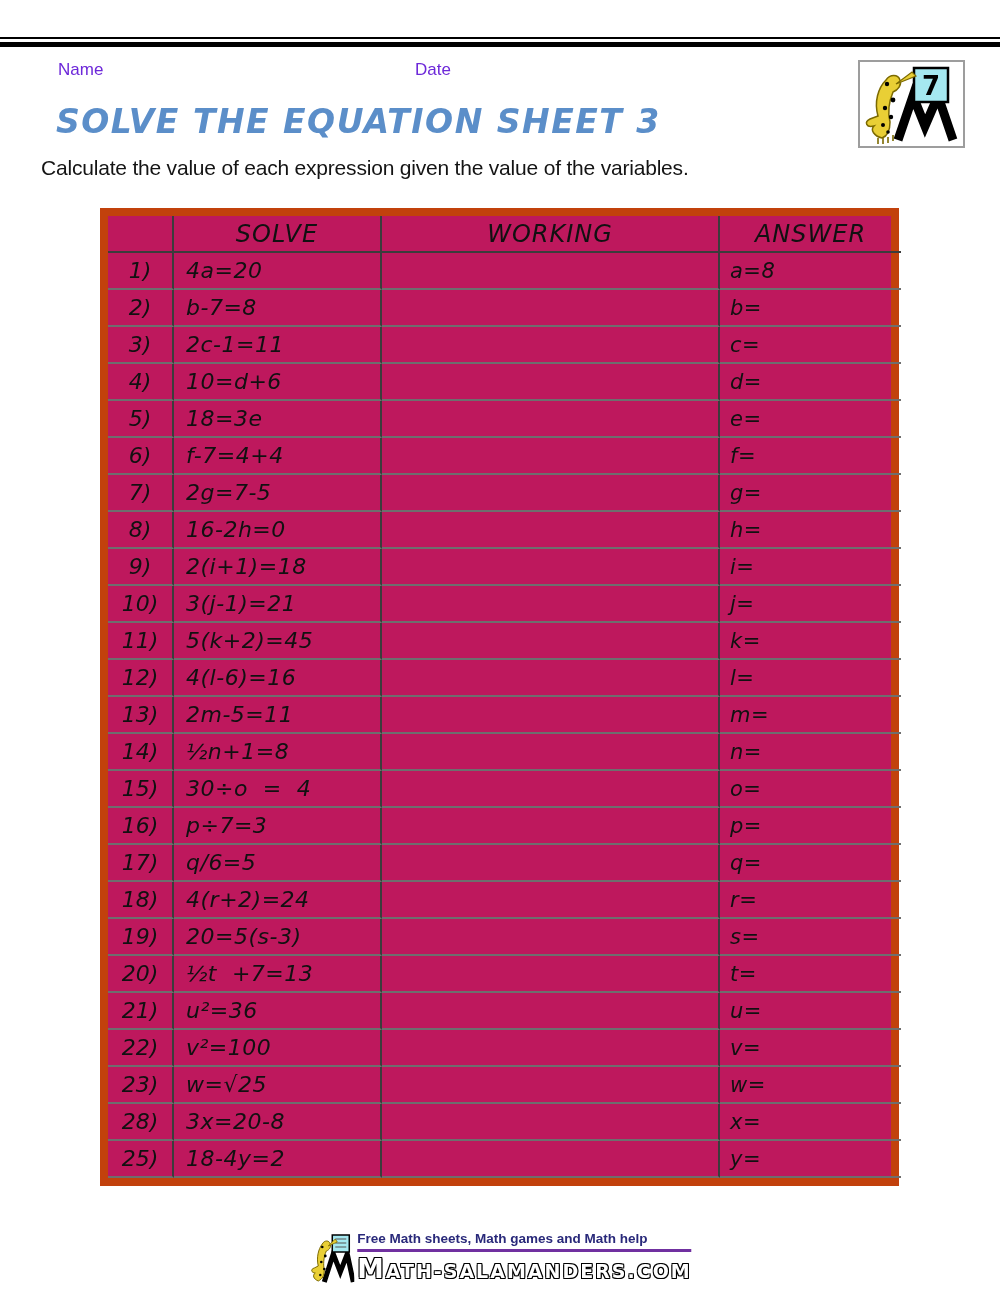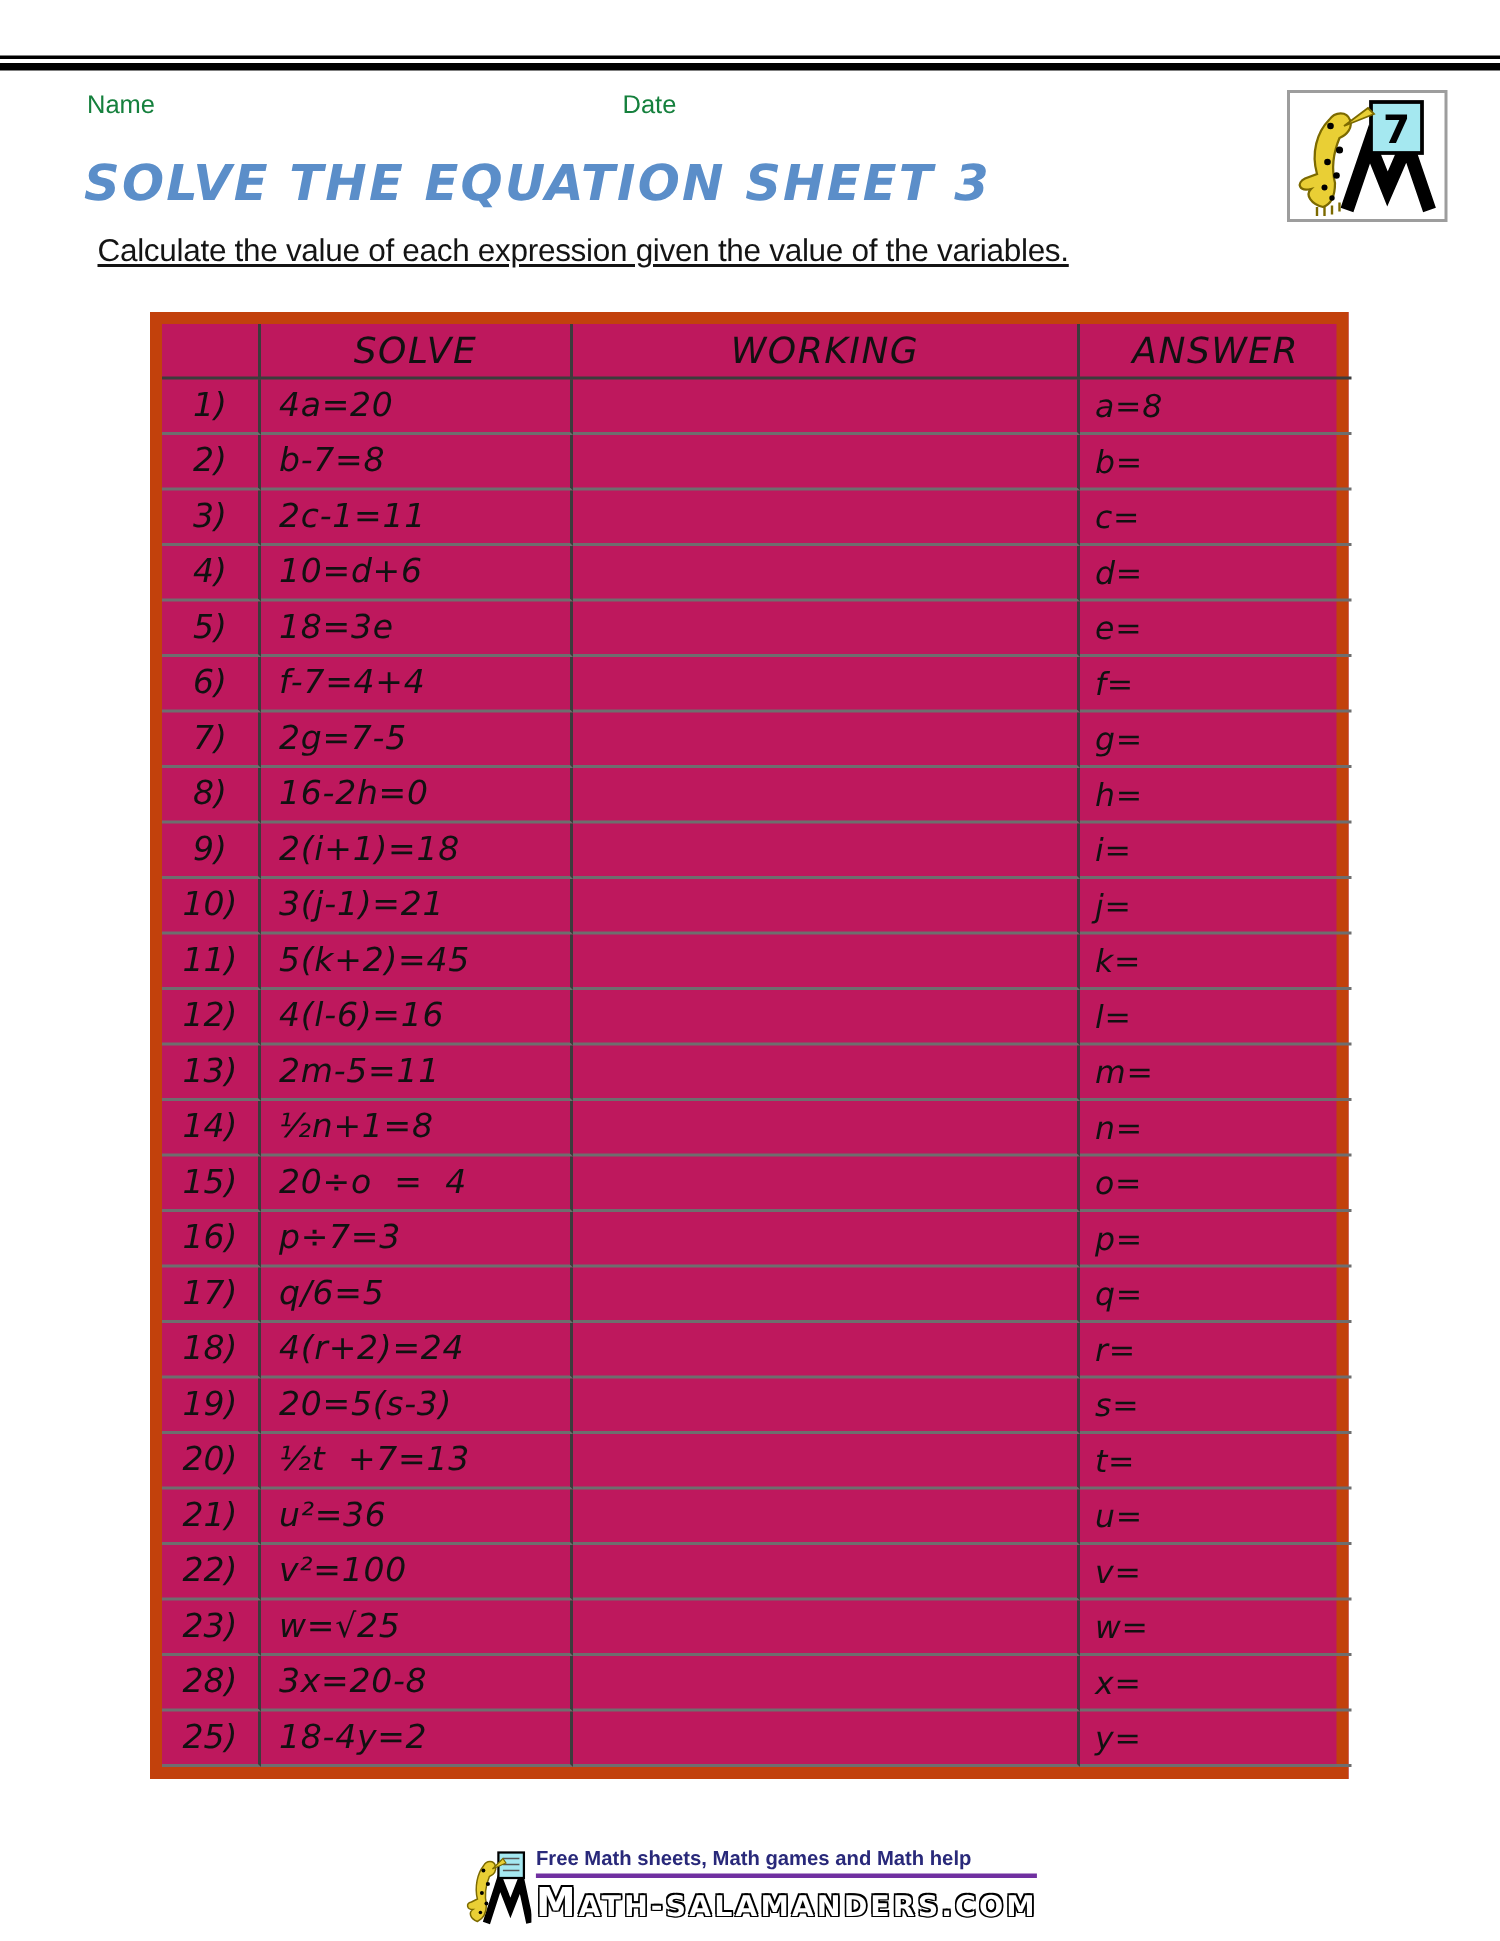--- a/index.html
+++ b/index.html
@@ -2,33 +2,33 @@
 <html><head>
 <meta charset="utf-8">
 <style>
   * { margin:0; padding:0; box-sizing:border-box; }
   html,body { width:1000px; height:1294px; background:#ffffff; position:relative;
               font-family:"Liberation Sans", sans-serif; color:#111; overflow:hidden; }
 
   .topbar { position:absolute; left:0; top:37px; width:1000px; height:10px;
             background:linear-gradient(to bottom,#000 0%,#000 24%,#fff 24%,#fff 50%,#000 50%,#000 100%); }
 
-  .meta-label { position:absolute; top:60px; font-size:17px; color:#15803d; }
+  .meta-label { position:absolute; top:60px; font-size:17px; color:#6d28d9; }
   #name-label { left:58px; }
   #date-label { left:415px; }
 
   .logo-box { position:absolute; left:858px; top:60px; width:107px; height:88px;
               border:2px solid #9d9d9d; background:#fff; }
 
   .page-title { position:absolute; left:56px; top:102px; width:700px;
                 font-family:"DejaVu Sans", sans-serif; font-style:italic;
                 font-size:33px; letter-spacing:1.5px; color:#5b8ec9; white-space:nowrap; }
 
-  .instruction { position:absolute; left:65px; top:156px; width:820px;
-                 font-size:21px; color:#141414; letter-spacing:-0.2px;text-decoration:underline; }
+  .instruction { position:absolute; left:41px; top:156px; width:820px;
+                 font-size:21px; color:#141414; letter-spacing:-0.2px; }
 
   .worksheet-table { position:absolute; left:100px; top:208px; width:799px;
                      border:8px solid #c2410c; display:grid;
                      grid-template-columns:66px 208px 338px 181px;
                      grid-auto-rows:37px; background:#be185d; }
   .cell { border-right:2px solid #3c3c3c; border-bottom:2px solid #6e6e6e;
           display:flex; align-items:center; overflow:hidden;
           font-family:"DejaVu Sans", sans-serif; font-style:italic; }
   .cell.c4 { border-right:none; }
   .cell.hdr { border-bottom-color:#3c3c3c; justify-content:center;
@@ -153,21 +153,21 @@
   <div class="cell cell-solve c2">2m-5=11</div>
   <div class="cell cell-working c3"></div>
   <div class="cell cell-answer c4">m=</div>
 
   <div class="cell cell-num c1">14)</div>
   <div class="cell cell-solve c2">½n+1=8</div>
   <div class="cell cell-working c3"></div>
   <div class="cell cell-answer c4">n=</div>
 
   <div class="cell cell-num c1">15)</div>
-  <div class="cell cell-solve c2">20÷o  =  4</div>
+  <div class="cell cell-solve c2">30÷o  =  4</div>
   <div class="cell cell-working c3"></div>
   <div class="cell cell-answer c4">o=</div>
 
   <div class="cell cell-num c1">16)</div>
   <div class="cell cell-solve c2">p÷7=3</div>
   <div class="cell cell-working c3"></div>
   <div class="cell cell-answer c4">p=</div>
 
   <div class="cell cell-num c1">17)</div>
   <div class="cell cell-solve c2">q/6=5</div>

